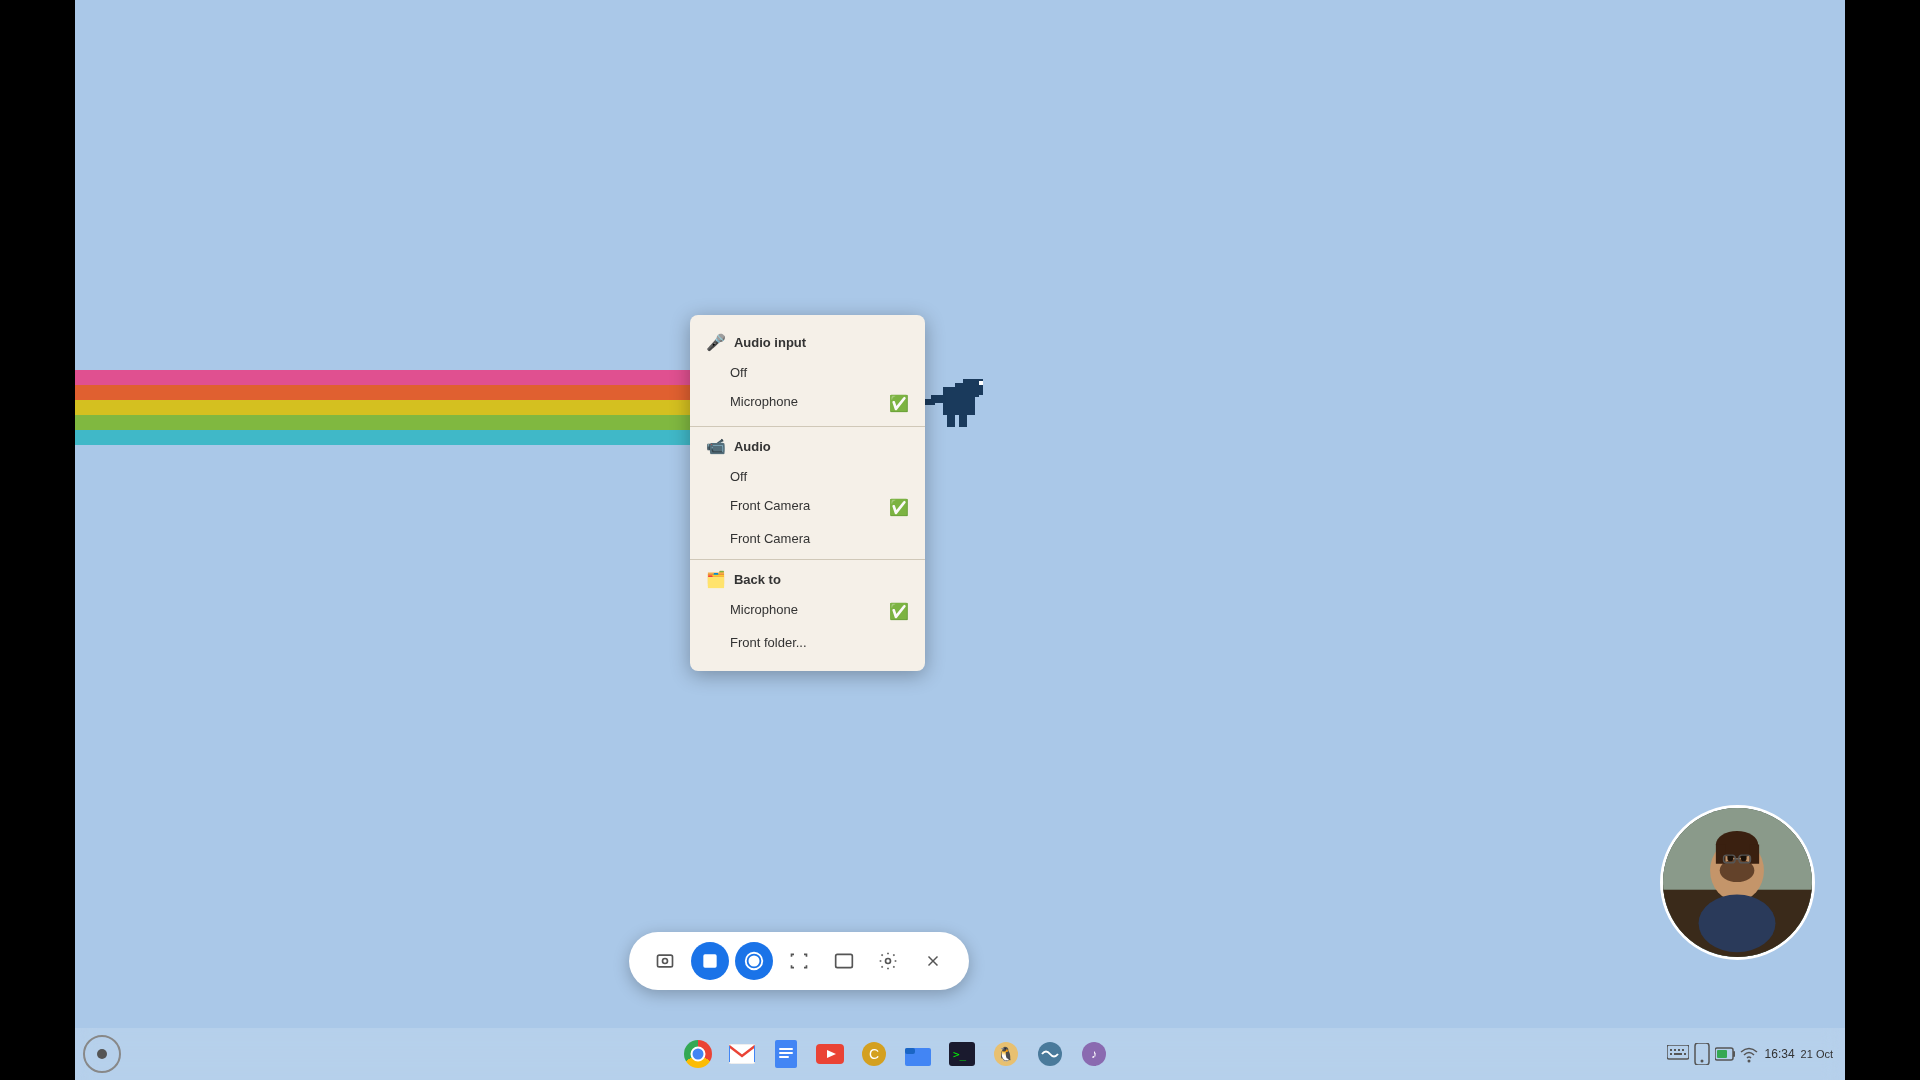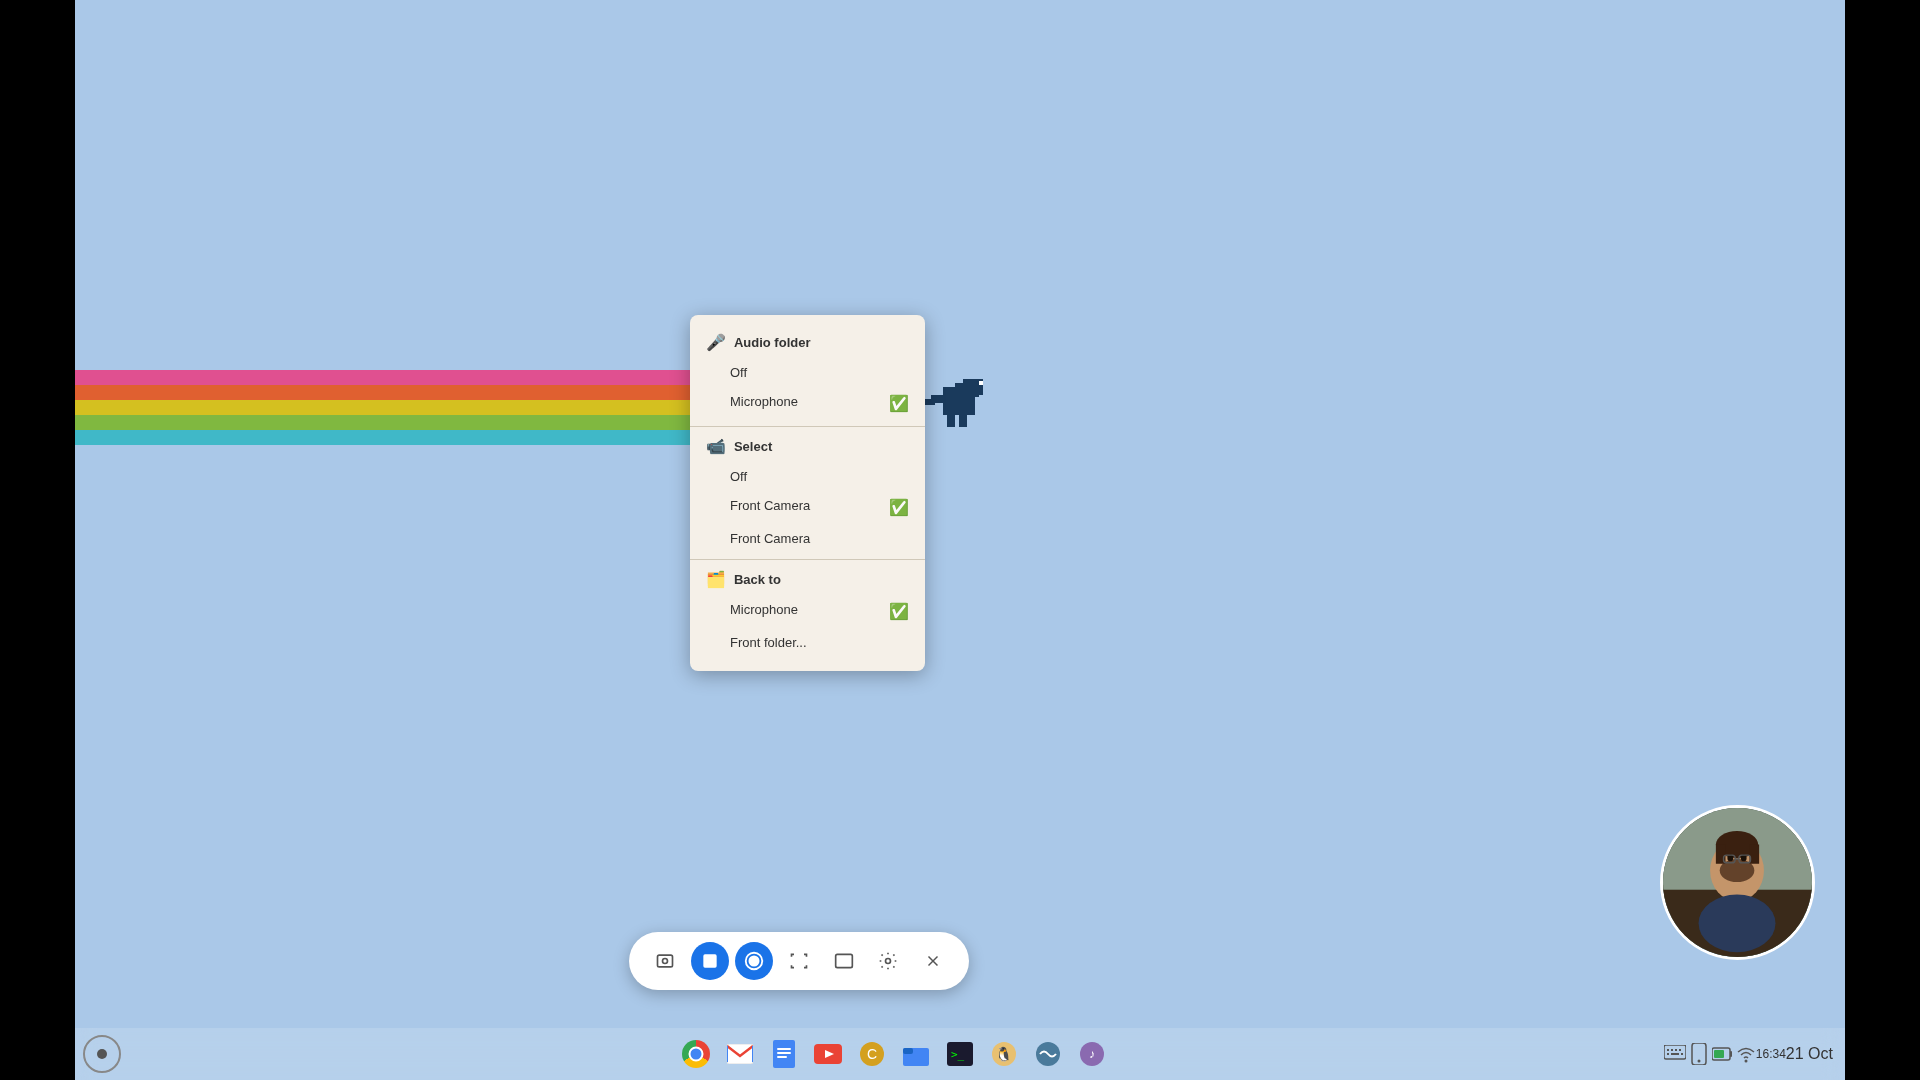--- a/index.html
+++ b/index.html
@@ -222,31 +222,32 @@
       align-items: center;
       justify-content: center;
       cursor: pointer;
       border-radius: 8px;
       font-size: 22px;
     }
 
     .taskbar-right {
       display: flex;
       align-items: center;
+      gap: 6px;
       padding-right: 12px;
       font-size: 12px;
       color: #333;
     }
     .taskbar-time {
       font-size: 12px;
       font-weight: 500;
       color: #333;
     }
     .taskbar-date {
-      font-size: 16px;
+      font-size: 11px;
       color: #333;
     }
     .status-icons {
       display: flex;
       align-items: center;
       gap: 4px;
     }
 
     
     .chrome-icon {
@@ -311,35 +312,35 @@
 
       <rect x="26" y="8" width="6" height="3" fill="#1a3a5c"></rect>
     </svg>
   </div>
 
   <div class="context-menu">
 
     <div class="menu-section">
       <div class="menu-section-header">
         <span class="section-icon">🎤</span>
-        <span class="menu-section-label">Audio folder</span>
+        <span class="menu-section-label">Audio input</span>
       </div>
       <div class="menu-item">
         <span>Off</span>
       </div>
       <div class="menu-item">
         <span>Microphone</span>
         <span class="check-icon">✅</span>
       </div>
     </div>
 
     <div class="menu-section">
       <div class="menu-section-header">
         <span class="section-icon">📹</span>
-        <span class="menu-section-label">Select</span>
+        <span class="menu-section-label">Audio</span>
       </div>
       <div class="menu-item">
         <span>Off</span>
       </div>
       <div class="menu-item">
         <span>Front Camera</span>
         <span class="check-icon">✅</span>
       </div>
       <div class="menu-item">
         <span>Front Camera</span>

